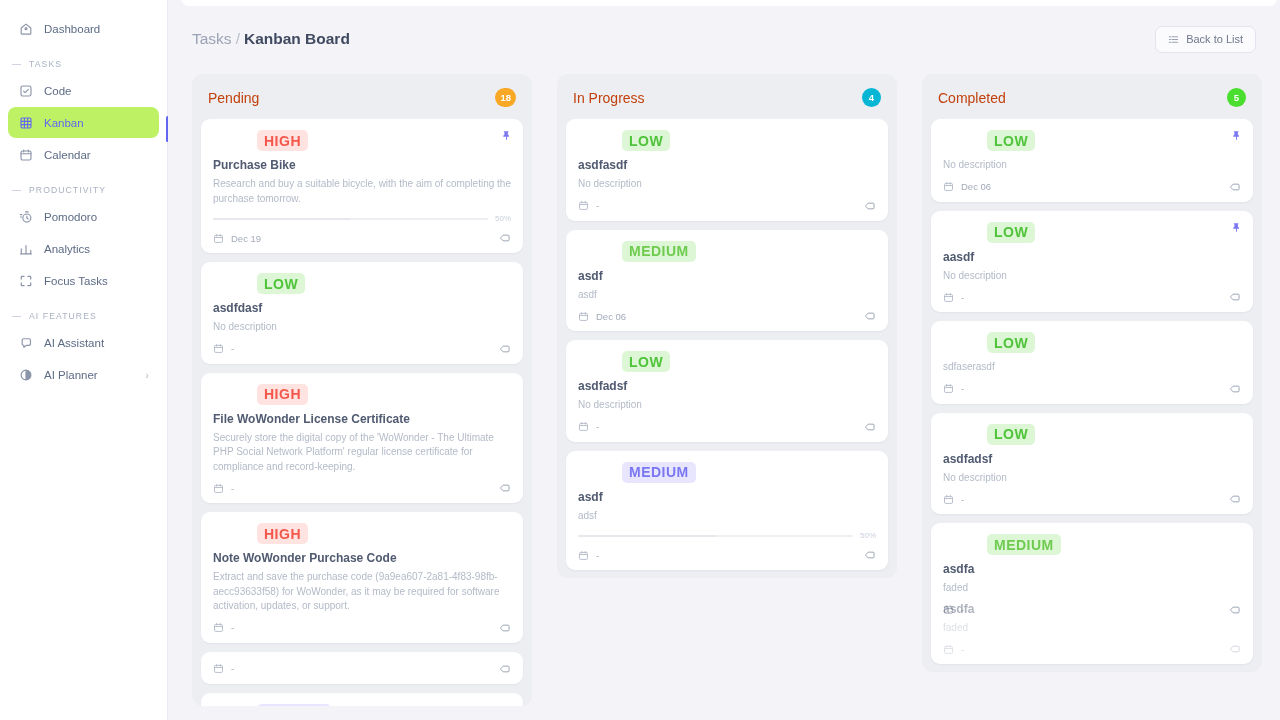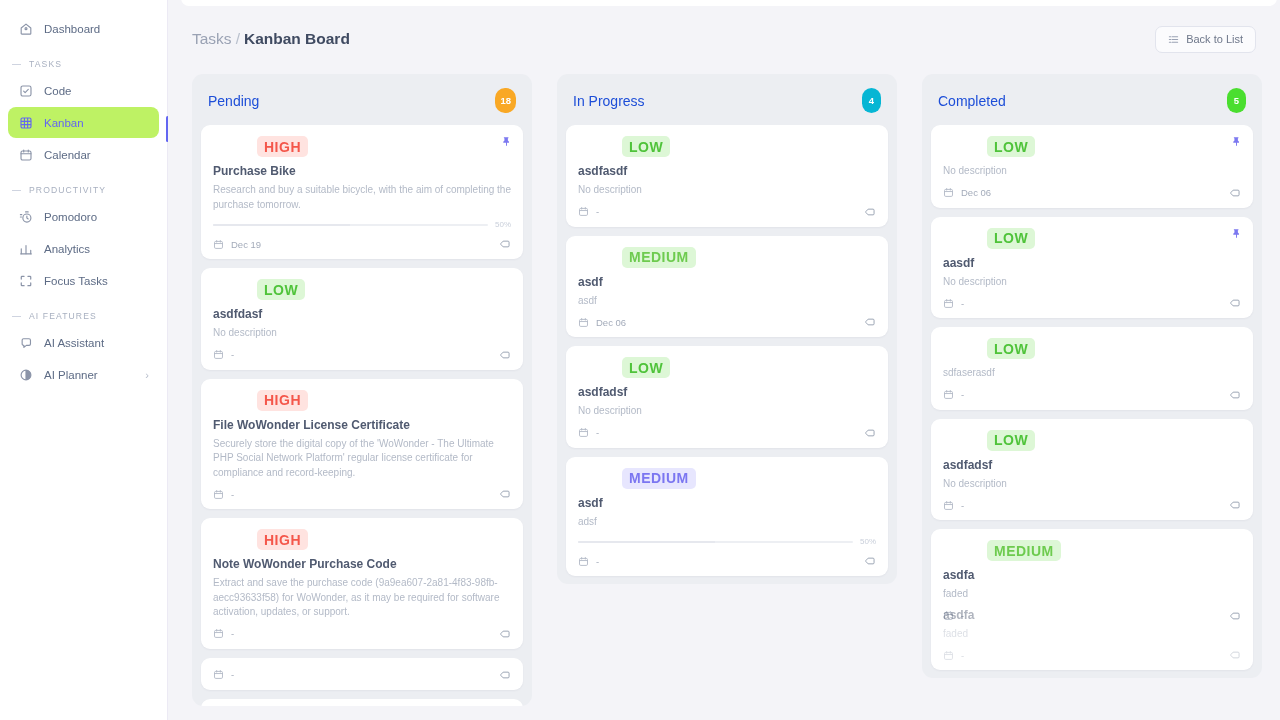--- a/index.html
+++ b/index.html
@@ -81,23 +81,23 @@
     background: #eceef2;
     border-radius: 11px;
     padding: 0 0 8px 0;
     max-height: 632px;
     overflow: hidden;
   }
   .col-head {
     display: flex; align-items: center; justify-content: space-between;
     padding: 14px 16px 12px 16px;
   }
-  .col-title { font-size: 14px; color: #1d4ed8; }
+  .col-title { font-size: 14px; color: #c2410c; }
   .col-count {
-    min-width: 19px; height: 25px; padding: 0 5px;
+    min-width: 19px; height: 19px; padding: 0 5px;
     border-radius: 10px; color: #fff; font-size: 9.5px; font-weight: bold;
     display: flex; align-items: center; justify-content: center;
   }
   .col-body { padding: 0 9px; display: flex; flex-direction: column; gap: 9px; }
 
   
   .card {
     background: #ffffff; border-radius: 9px;
     padding: 11px 12px 9px 12px;
     box-shadow: 0 1px 2px rgba(30,40,70,.05);

